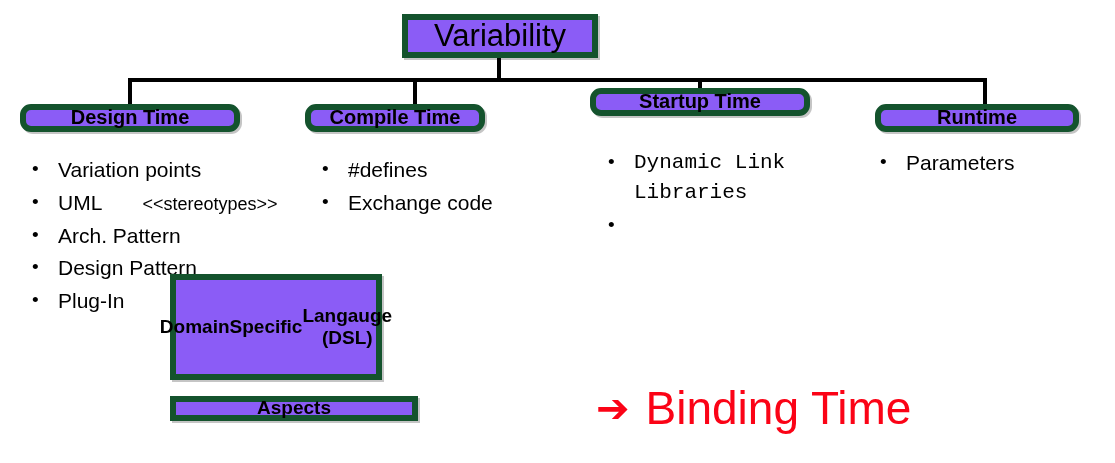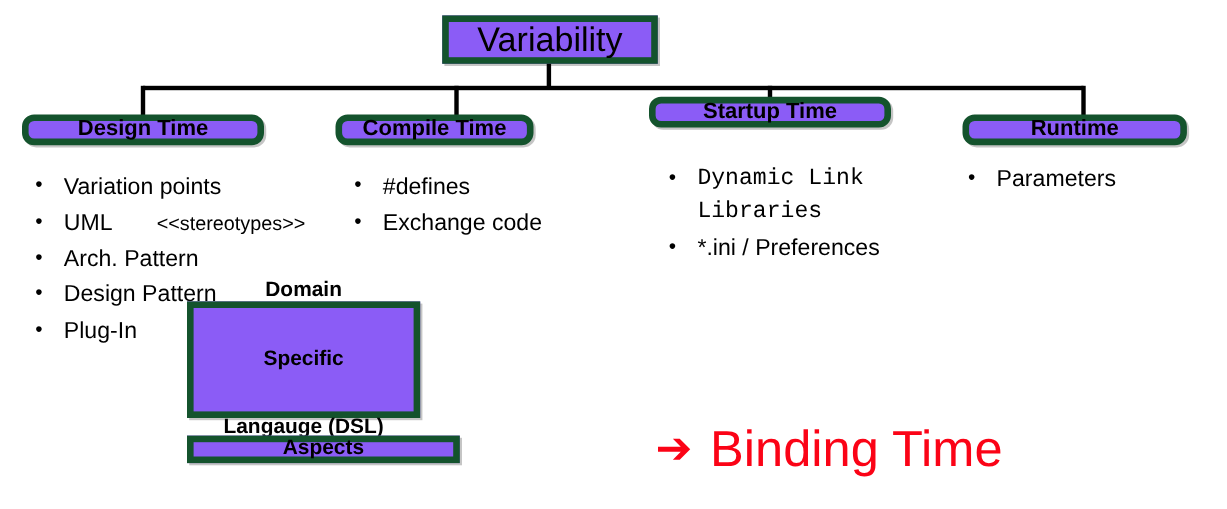--- a/index.html
+++ b/index.html
@@ -154,32 +154,31 @@
     </div>
   </div>
 
   <div class="bullets" style="left:608px; top:148px; width:250px;">
     <div class="bullet-row">
       <span class="bullet-dot">•</span>
       <span class="bullet-text" style="max-width:160px;font-family:Liberation Mono, monospace;">Dynamic Link Libraries</span>
     </div>
     <div class="bullet-row">
       <span class="bullet-dot">•</span>
-      <span class="bullet-text">*.ini / Preferences</span>
     </div>
   </div>
 
   <div class="bullets" style="left:880px; top:148px; width:220px;">
     <div class="bullet-row">
       <span class="bullet-dot">•</span>
       <span class="bullet-text">Parameters</span>
     </div>
   </div>
 
-  <div class="gbox sub" style="left:170px; top:274px; width:212px; height:106px; flex-direction:column;gap:40px;">
+  <div class="gbox sub" style="left:170px; top:274px; width:212px; height:106px; flex-direction:row;">
     <span>Domain</span>
     <span>Specific</span>
     <span>Langauge (DSL)</span>
   </div>
 
   <div class="gbox sub" style="left:170px; top:396px; width:248px; height:25px;">
     <span>Aspects</span>
   </div>
 
   <div id="binding-time" style="left:596px; top:381px;">

